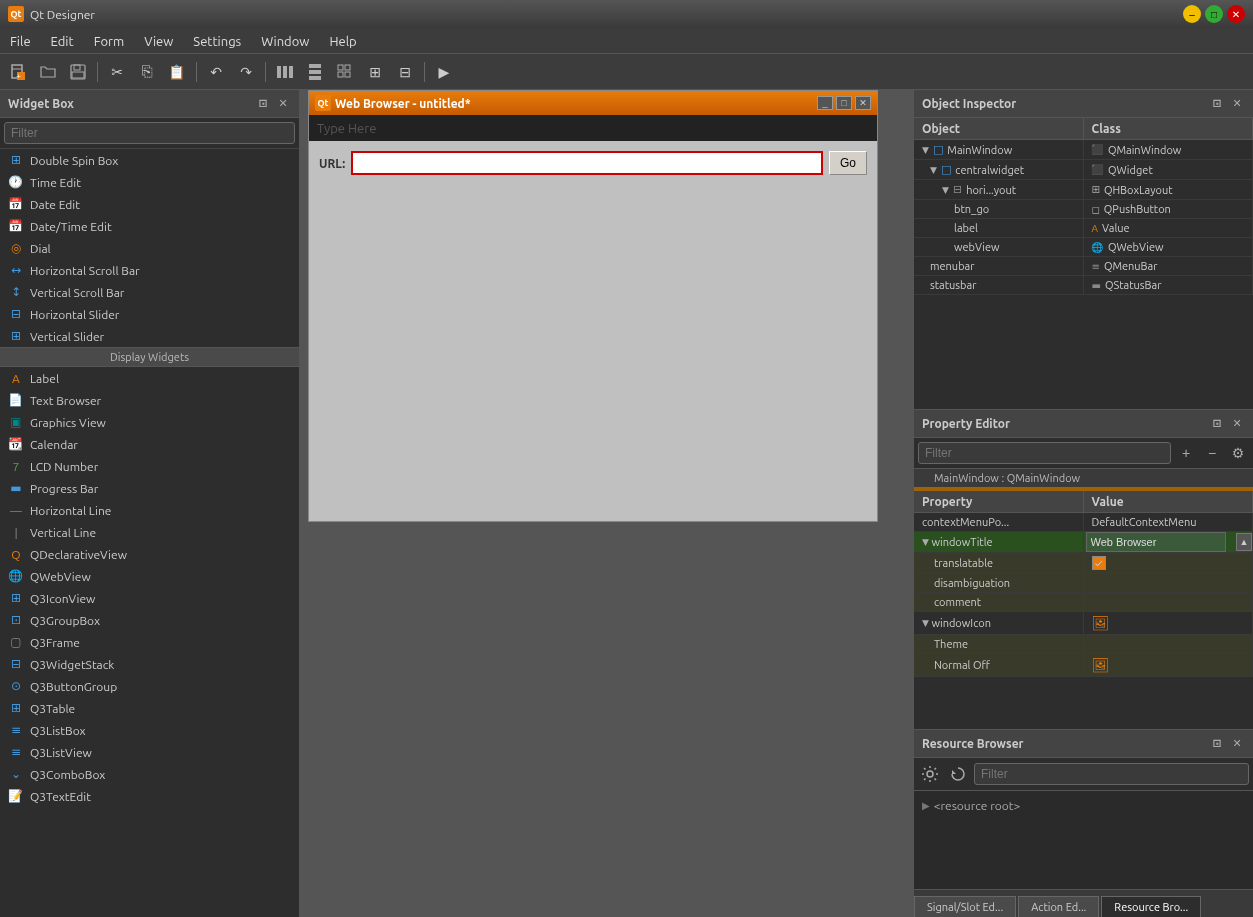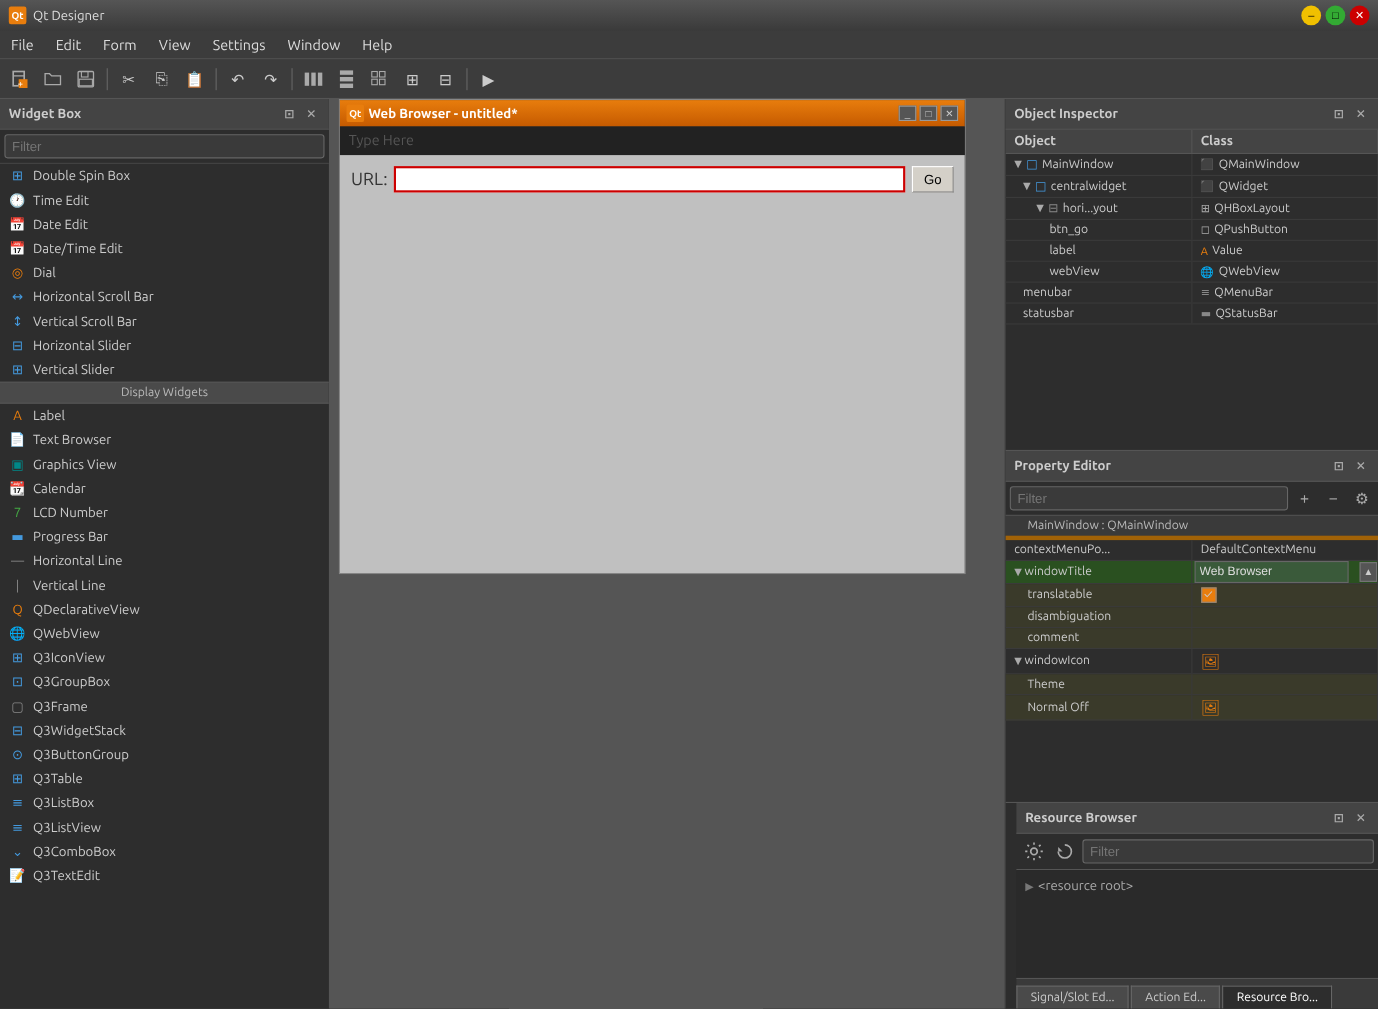--- a/index.html
+++ b/index.html
@@ -215,22 +215,22 @@
     }
 
     .url-bar {
       display: flex;
       align-items: center;
       gap: 6px;
       margin-bottom: 10px;
     }
     .url-label {
       color: #333;
-      font-size: 16px;
-      font-weight: normal;
+      font-size: 12px;
+      font-weight: bold;
     }
     .url-input {
       flex: 1;
       border: 2px solid #c00;
       background: white;
       padding: 3px 6px;
       font-size: 12px;
       height: 24px;
     }
     .url-go-btn {
@@ -408,21 +408,20 @@
       display: flex; align-items: center; justify-content: center;
       font-size: 9px; color: #ccc;
     }
 
     
     .resource-browser {
       flex: 1;
       display: flex;
       flex-direction: column;
       min-height: 0;
-      margin-left: 10px;
     }
 
     .resource-toolbar {
       display: flex;
       align-items: center;
       padding: 4px;
       gap: 4px;
       border-bottom: 1px solid #555;
     }
     .res-btn {
@@ -846,20 +845,24 @@
         </div>
       </div>
       <div class="prop-filter-bar">
         <input type="text" class="prop-filter-input" placeholder="Filter" style="">
         <button class="prop-tool-btn">+</button>
         <button class="prop-tool-btn">−</button>
         <button class="prop-tool-btn">⚙</button>
       </div>
       <div class="prop-context">MainWindow : QMainWindow</div>
       <div class="prop-table">
+        <div class="prop-header-row">
+          <div class="prop-header-cell">Property</div>
+          <div class="prop-header-cell">Value</div>
+        </div>
 
         <div class="prop-row">
           <div class="prop-cell">contextMenuPo...</div>
           <div class="prop-cell">DefaultContextMenu</div>
         </div>
 
 
         <div class="prop-row prop-row-window-title" style="background:#2a5020;">
           <div class="prop-cell">
             <span class="expand-arrow">▼</span>

